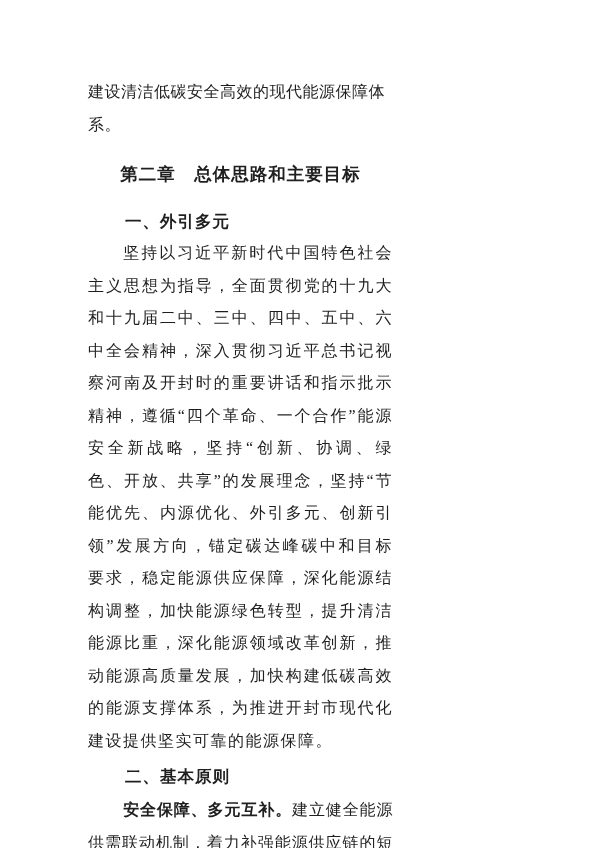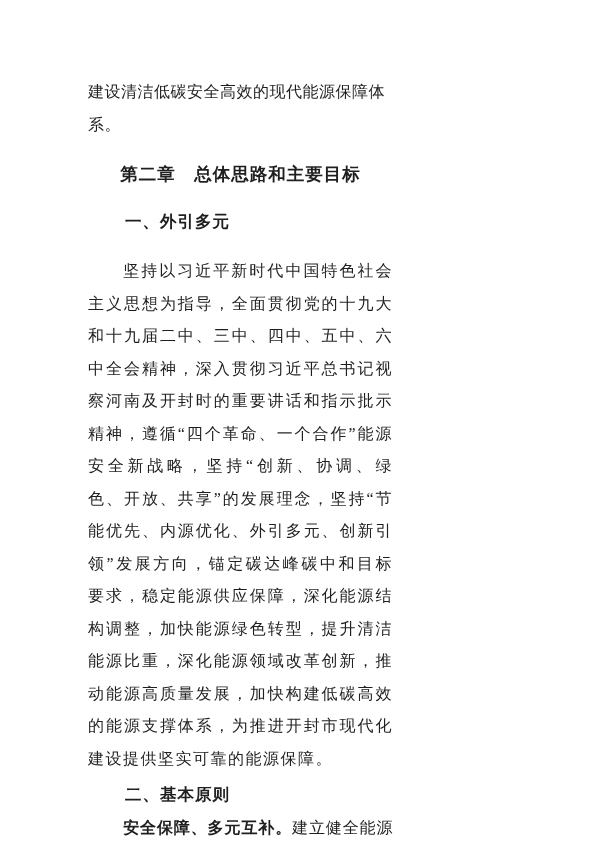--- a/index.html
+++ b/index.html
@@ -31,21 +31,21 @@
   }
   p.body.no-indent {
     text-indent: 0;
     text-align: left;
     letter-spacing: 0.5px;
   }
   p.body.indent {
     text-indent: 2.2em;
   }
   p.para-1 {
-    margin-top: 20px;
+    margin-top: 2px;
     letter-spacing: 1.5px;
   }
   p.para-2 {
     margin-top: 4px;
     letter-spacing: 0.5px;
   }
   h1.chapter {
     margin: 20px 0 0 0;
     font-family: "Liberation Sans", "DejaVu Sans", sans-serif;
     font-weight: bold;

